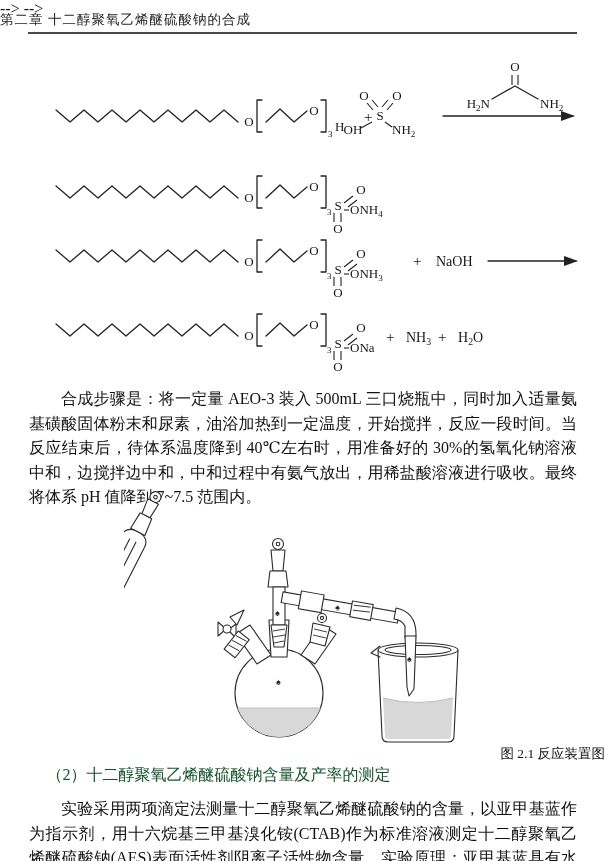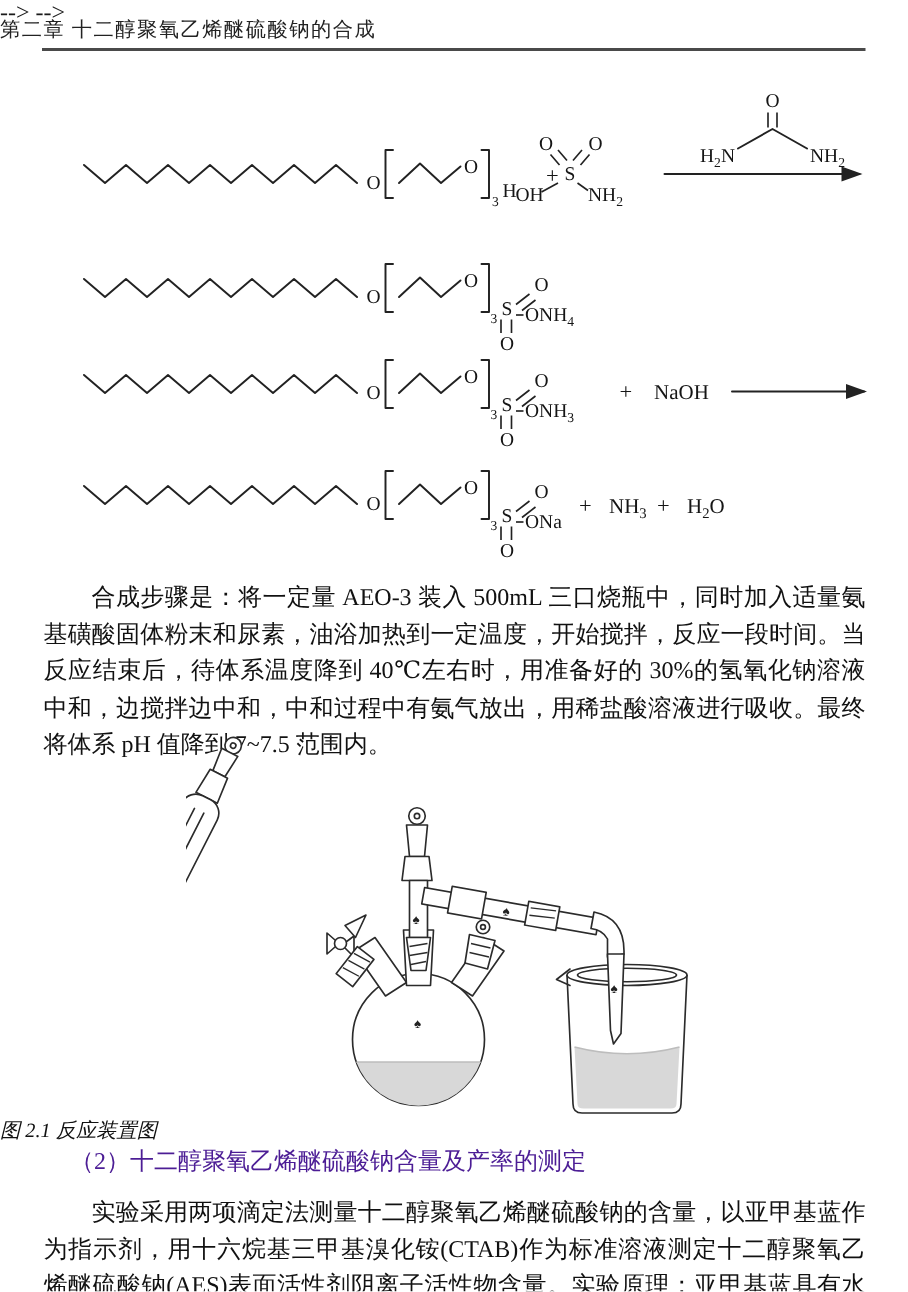--- a/index.html
+++ b/index.html
@@ -18,25 +18,25 @@
   svg text{font-family:"Liberation Serif","DejaVu Serif",serif;fill:#151515;font-size:13px;}
   svg .sub{font-size:9px;}
   svg .plus{font-size:15px;}
   svg path.bond, svg line.bond{stroke:#222;stroke-width:1.3;fill:none;stroke-linejoin:round;stroke-linecap:round;}
   svg path.thin, svg line.thin{stroke:#222;stroke-width:1.1;fill:none;}
   .para{
     position:absolute;left:29px;width:548px;font-size:16px;line-height:24.6px;
     text-align:justify;text-indent:2em;color:#111;
   }
   .caption{
-    position:absolute;top:745px;left:0;width:100%;text-align:left;font-size:13.5px;color:#111;font-style:italic;
+    position:absolute;top:745px;left:0;width:100%;text-align:right;font-size:13.5px;color:#111;
   }
   .subheading{
     position:absolute;left:29px;top:763px;width:548px;font-size:16px;line-height:24px;
-    text-indent:1.1em;color:#4c1d95;
+    text-indent:1.1em;color:#14532d;
   }
   .apparatus{position:absolute;left:124px;top:486px;}
   .glass{stroke:#2b2b2b;stroke-width:1.1;fill:none;stroke-linejoin:round;stroke-linecap:round;}
   .glassw{stroke:#2b2b2b;stroke-width:1.1;fill:#ffffff;stroke-linejoin:round;}
   .liquid{fill:#d8d8d8;stroke:none;}
   .liqline{stroke:#bdbdbd;stroke-width:1;fill:none;}
   .hatch{stroke:#2b2b2b;stroke-width:0.9;}
   .spade{font-size:9px;fill:#222;}
 </style>
 </head>

